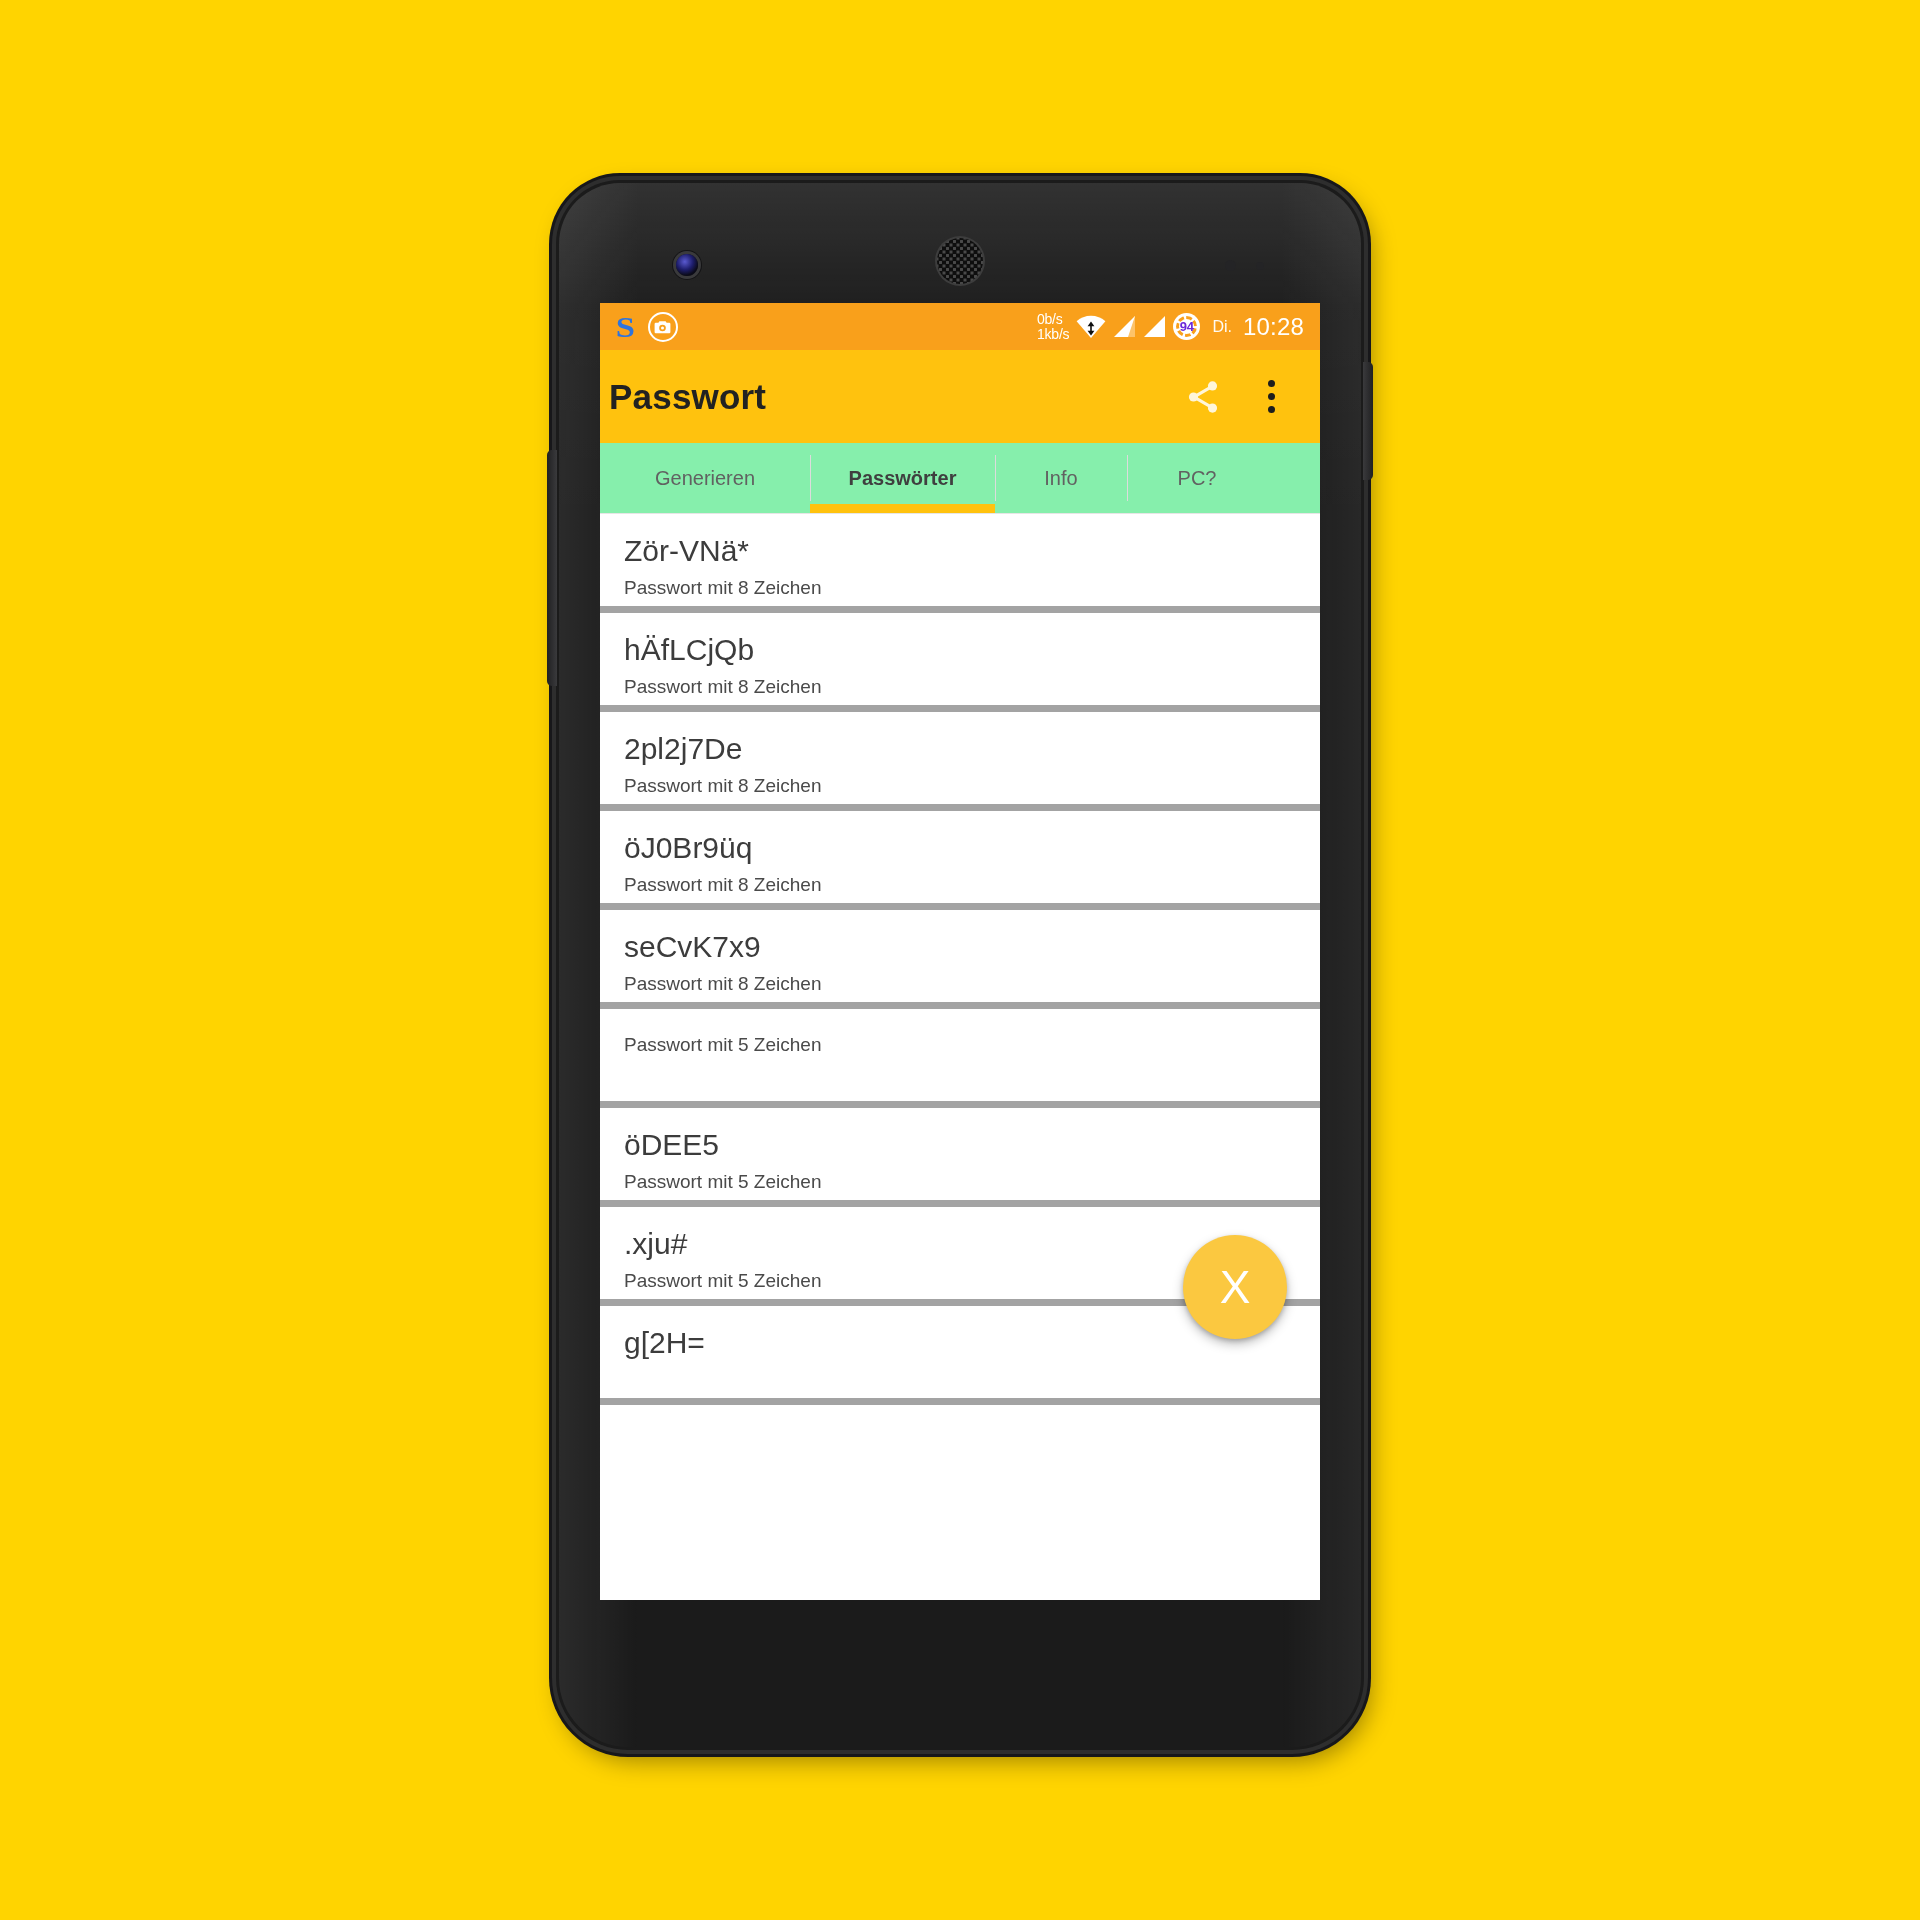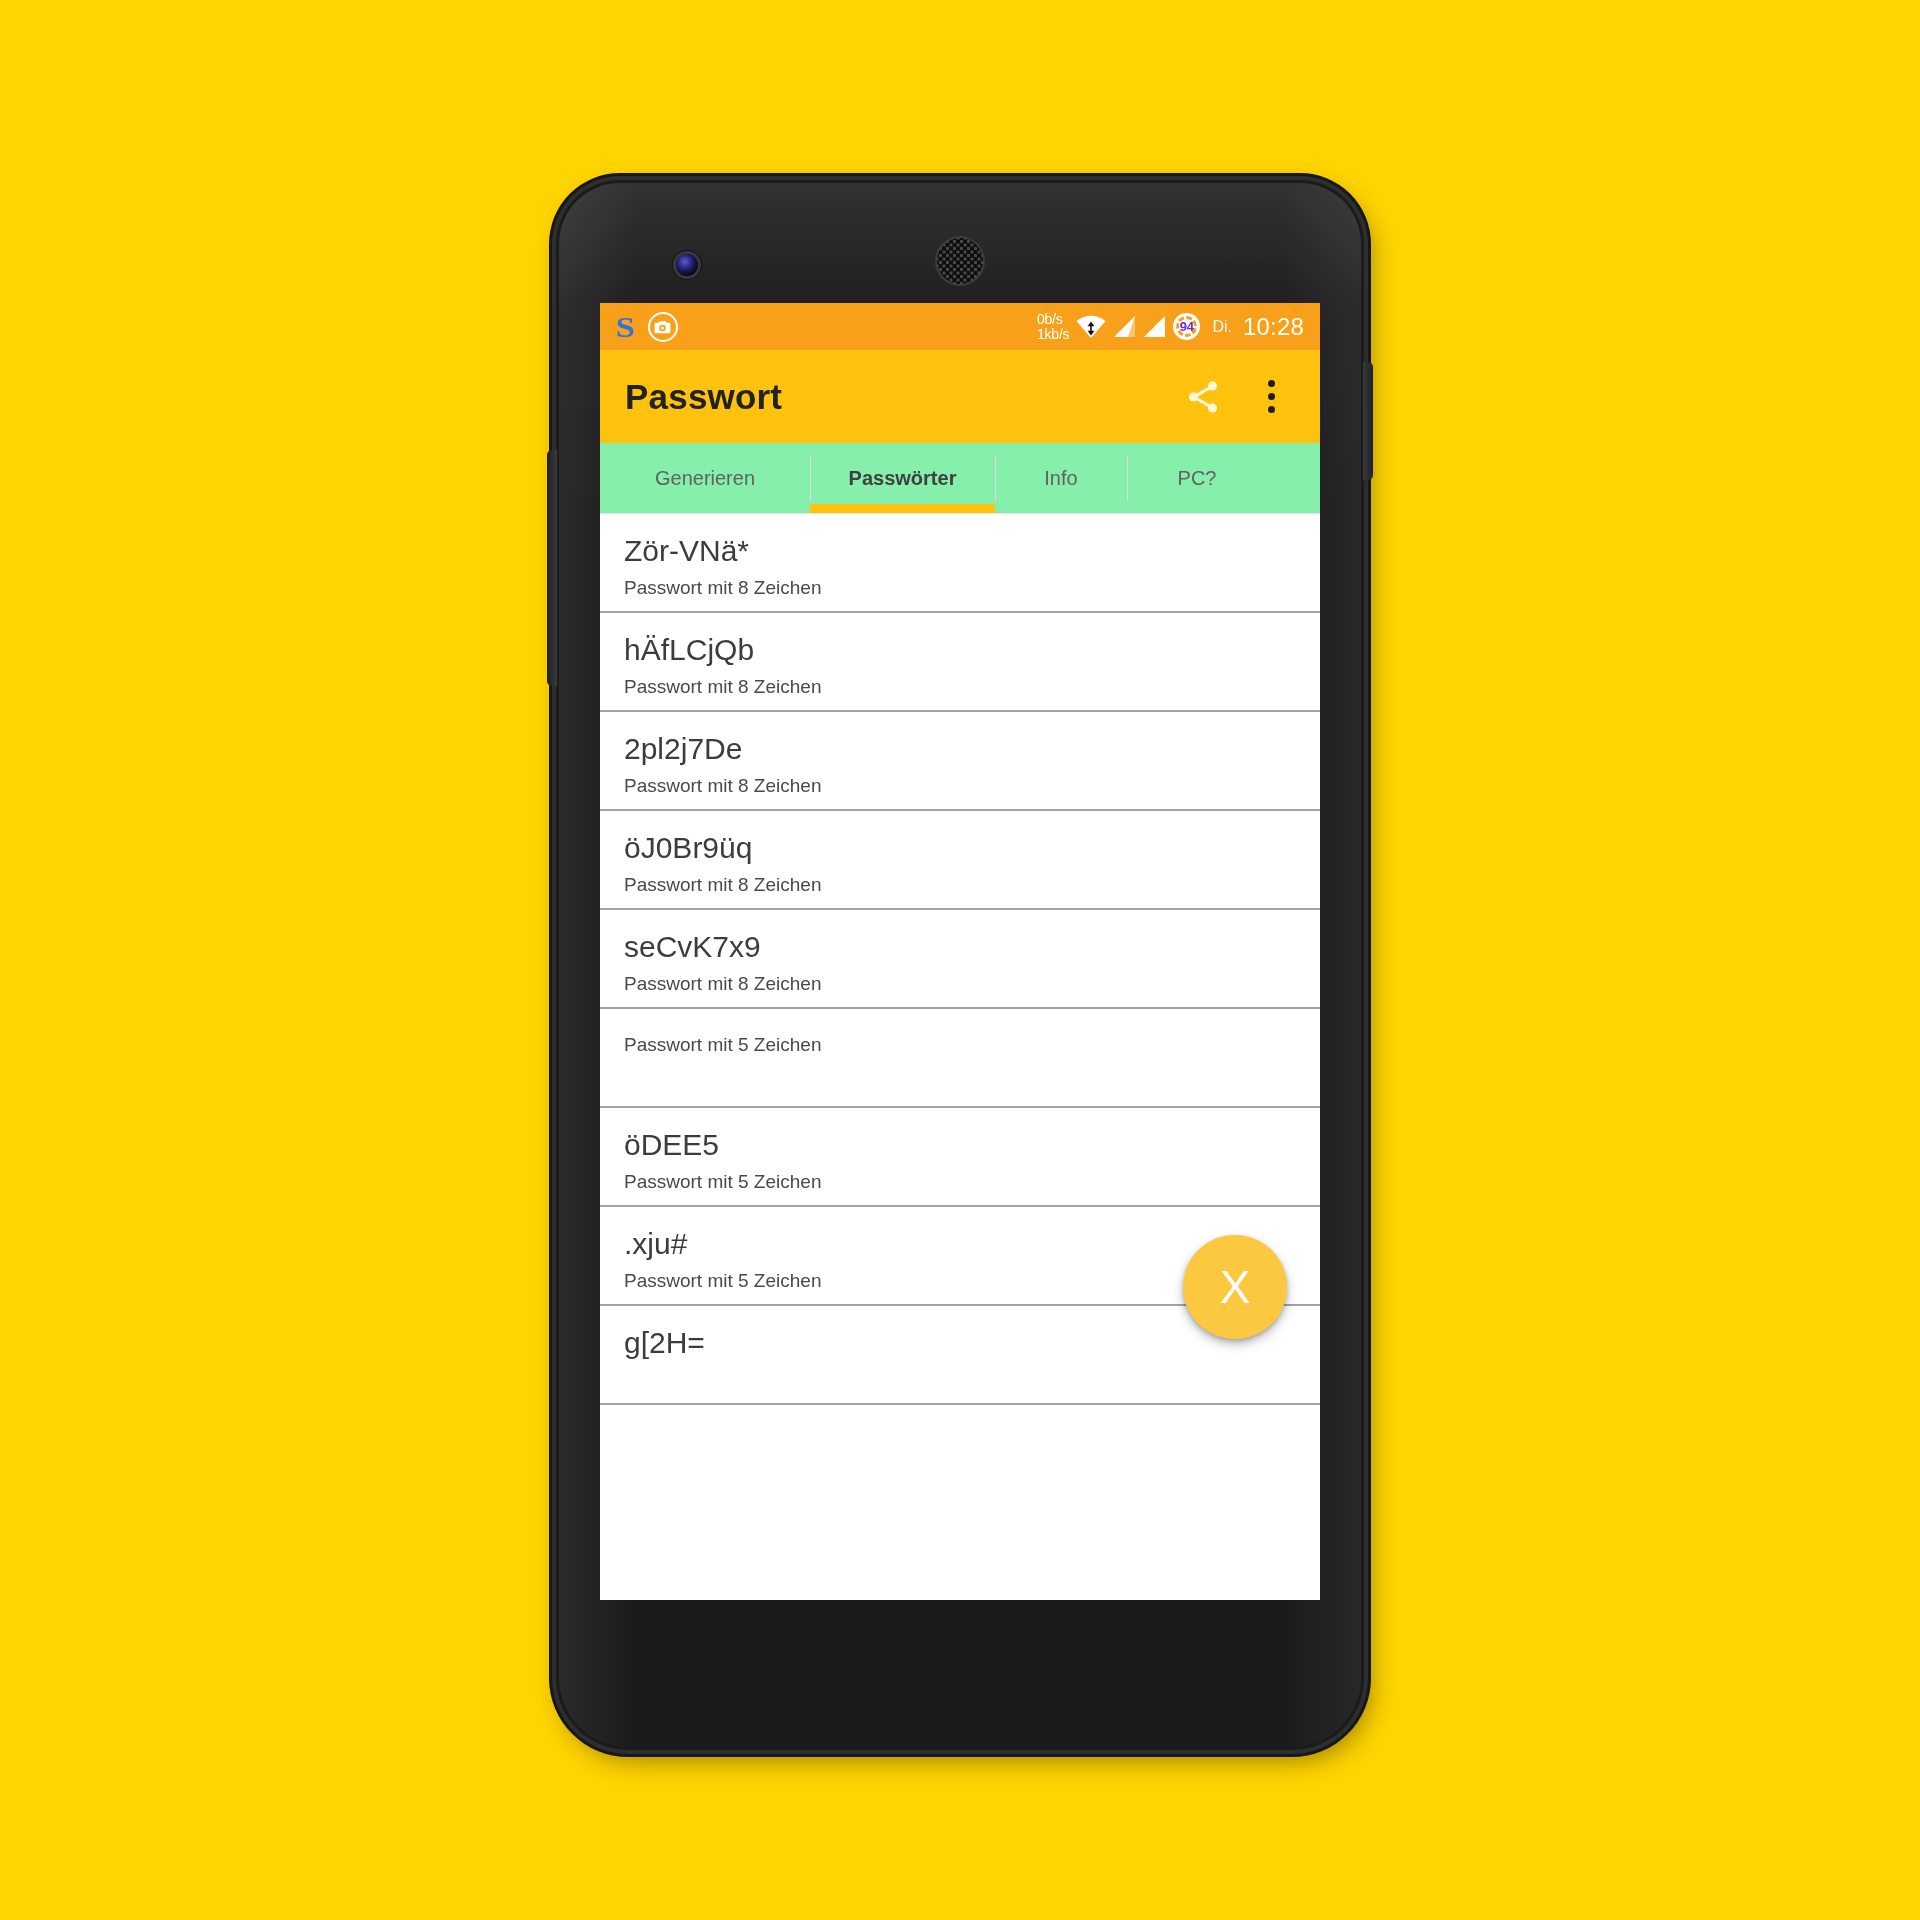--- a/index.html
+++ b/index.html
@@ -147,21 +147,21 @@
     position: relative; z-index: 2;
   }
   #clock-day { font-size: 16px; margin-left: 5px; opacity: .95; }
   #clock-time { font-size: 24px; letter-spacing: .2px; margin-left: 4px; }
 
   
   #app-bar {
     height: 93px;
     background: #FFC20E;
     display: flex; align-items: center;
-    padding: 0 22px 0 25px;
+    padding: 0 22px 0 9px;
     gap: 32px;
   }
   #app-title {
     font-size: 35px; font-weight: 700; color: #222;
     letter-spacing: .2px;
   }
   #app-bar-actions { margin-left:auto; display:flex; align-items:center; gap: 14px; }
   #share-button, #overflow-button {
     width: 54px; height: 54px;
     display: flex; align-items: center; justify-content: center;
@@ -203,21 +203,21 @@
     background: #FFC20E;
   }
 
   
   #password-list {
     background: #fff;
     position: relative;
   }
   .list-item {
     height: 99px;
-    border-bottom: 2px solid #a3a3a3;
+    border-bottom: 7px solid #a3a3a3;
     padding: 18px 24px 0 24px;
     cursor: pointer;
     overflow: hidden;
   }
   .pw-value {
     font-size: 30px;
     color: #3c3c3c;
     line-height: 38px;
     font-weight: 400;
     white-space: nowrap;

